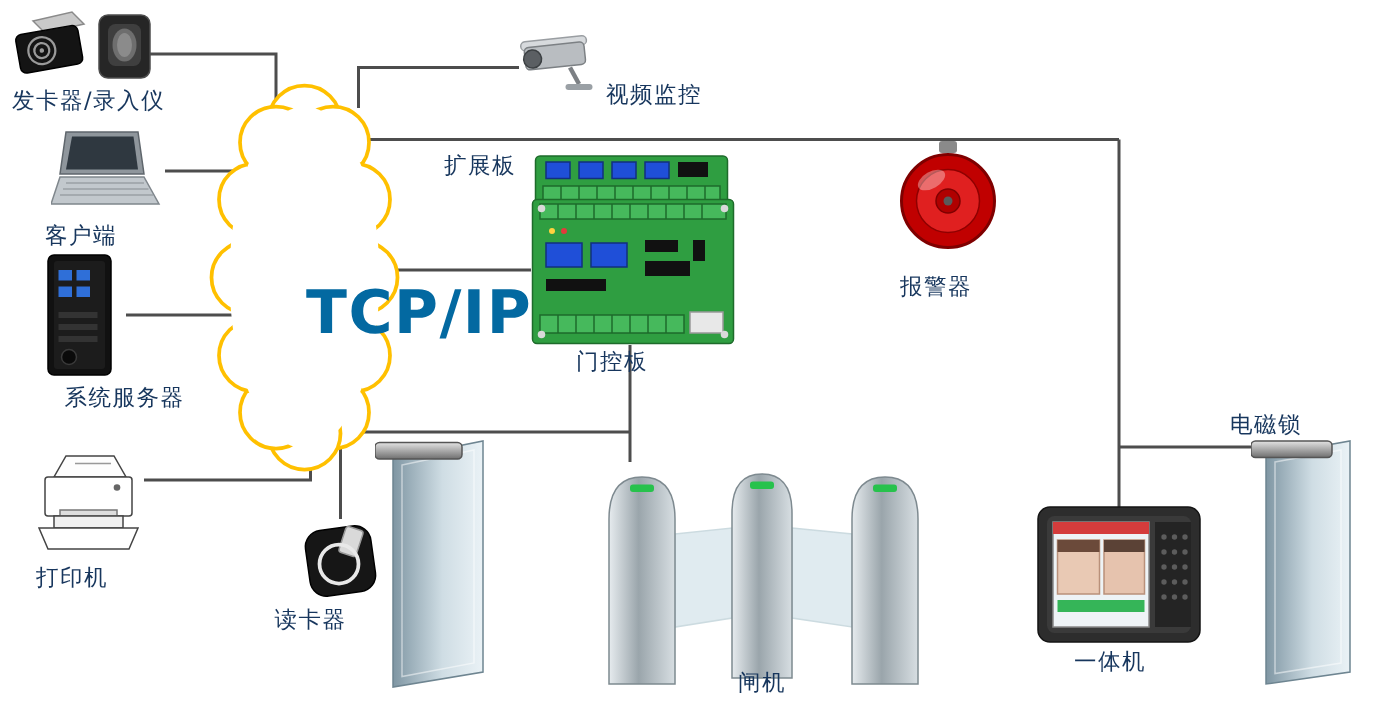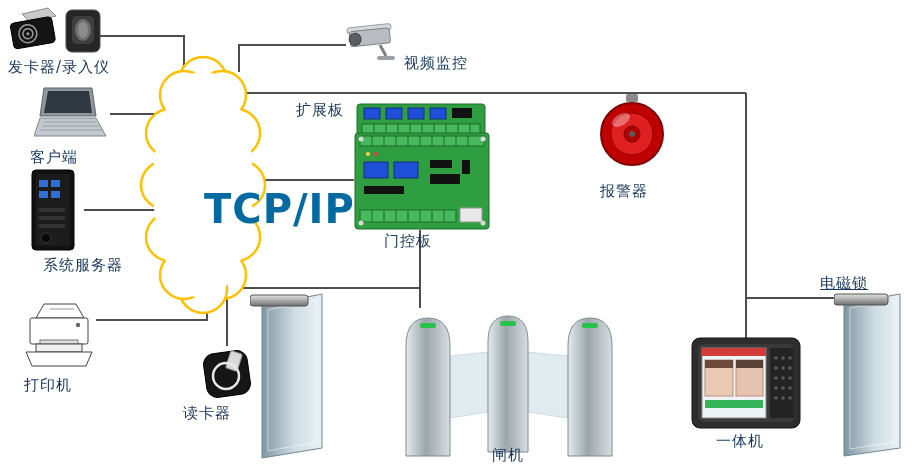--- a/index.html
+++ b/index.html
@@ -281,21 +281,21 @@
           <circle cx="93" cy="52" r="1.8"></circle>
           <circle cx="100" cy="52" r="1.8"></circle>
         <circle cx="86" cy="62" r="1.8"></circle>
           <circle cx="93" cy="62" r="1.8"></circle>
           <circle cx="100" cy="62" r="1.8"></circle>
       </g>
     </svg>
   </div>
   <div class="lbl" style="left:716px;top:432px;">一体机</div>
 
-  <div class="lbl" style="left:820px;top:274px;text-decoration:underline;">电磁锁</div>
+  <div class="lbl" style="left:820px;top:274px;">电磁锁</div>
   <div class="node" style="left:834px;top:288px;">
     <svg width="74" height="172">
       <defs>
         <linearGradient id="gR" x1="0" y1="0" x2="1" y2="0">
           <stop offset="0" stop-color="#7f96a3"></stop>
             <stop offset="0.55" stop-color="#cfdde4"></stop>
             <stop offset="1" stop-color="#eaf2f6"></stop>
         </linearGradient>
         <linearGradient id="lockR" x1="0" y1="0" x2="0" y2="1">
           <stop offset="0" stop-color="#e3e3e3"></stop>

